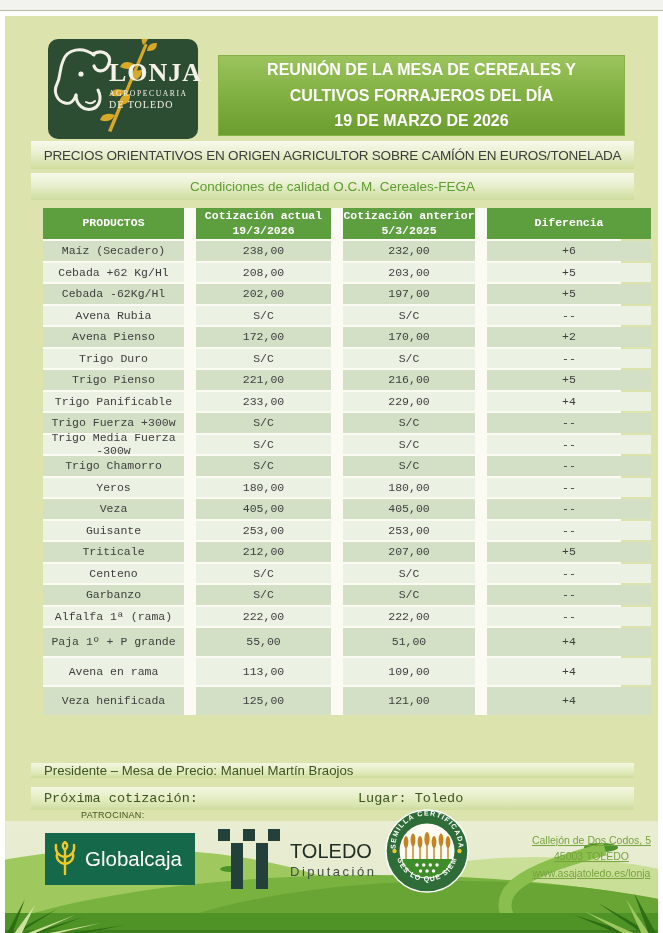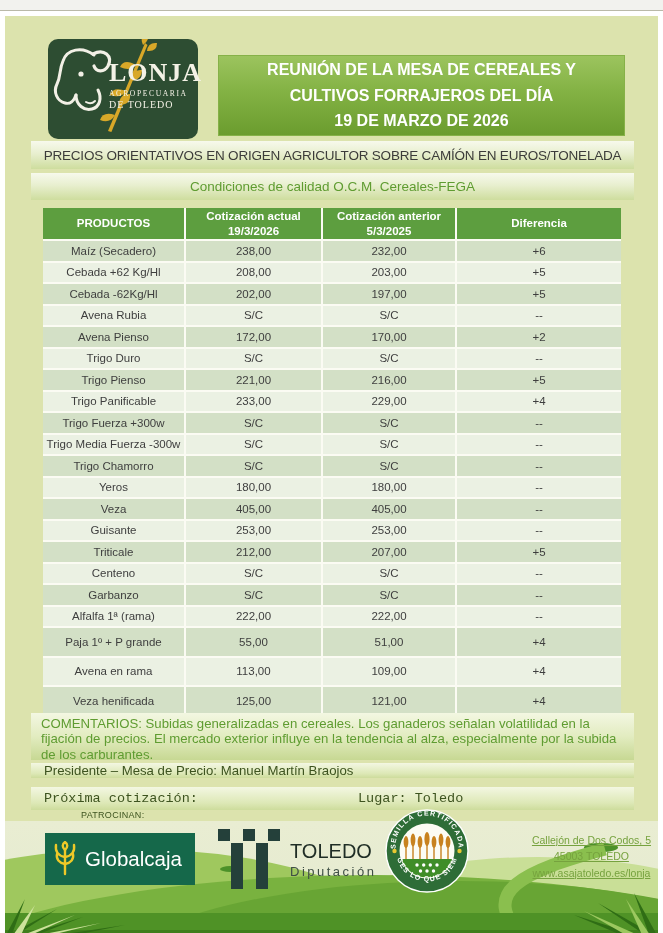--- a/index.html
+++ b/index.html
@@ -31,21 +31,21 @@
 
   
   .bar{position:absolute;left:31px;width:603px;
     background:linear-gradient(180deg,#f7f9ec 0%,#e8efcf 45%,#cedd9e 100%);
     display:flex;align-items:center;justify-content:center;text-align:center;}
   .bar-prices{top:130px;height:28px;font-size:13.5px;font-weight:500;color:#3c3c3a;letter-spacing:-0.2px;}
   .bar-cond{top:162px;height:27px;font-size:13.5px;color:var(--accent,#5f9c31);}
 
   
   .tbl{position:absolute;left:43px;top:197px;width:578px;background:#fbfbf3;}
-  .t-head,.t-row{display:grid;grid-template-columns:141px 135px 132px 164px;gap:2px;}
+  .t-head,.t-row{display:grid;grid-template-columns:141px 135px 132px 164px;gap:12px;font-family:Liberation Mono, monospace;}
   .t-head{margin-bottom:2px;}
   .t-head .hc{background:var(--head-bg,#5d9e3f);color:#fff;font-weight:bold;font-size:11.5px;
     height:31px;display:flex;flex-direction:column;justify-content:center;align-items:center;
     text-align:center;line-height:1.25;}
   .t-body{display:flex;flex-direction:column;gap:2px;}
   .t-row .c{display:flex;align-items:center;justify-content:center;
     font-size:11.5px;color:#3e3e3e;height:19.5px;text-align:center;}
   .t-row.shade-dark .c{background:var(--row-dark,#d3e0c6);}
   .t-row.shade-light .c{background:var(--row-light,#ebf1e3);}
   .t-row.tall .c{height:27.5px;}
@@ -273,21 +273,20 @@
         </div>
         <div class="t-row shade-dark tall">
           <div class="c">Veza henificada</div>
           <div class="c">125,00</div>
           <div class="c">121,00</div>
           <div class="c">+4</div>
         </div>
       </div>
   </div>
 
-  <div class="comments">COMENTARIOS: Subidas generalizadas en cereales. Los ganaderos señalan volatilidad en la fijación de precios. El mercado exterior influye en la tendencia al alza, especialmente por la subida de los carburantes.</div>
 
   <div class="president">Presidente – Mesa de Precio: Manuel Martín Braojos</div>
 
   <div class="next-row">
     <span>Próxima cotización:</span>
     <span class="next-place">Lugar: Toledo</span>
   </div>
 
   <div class="patrocinan">PATROCINAN:</div>
 

